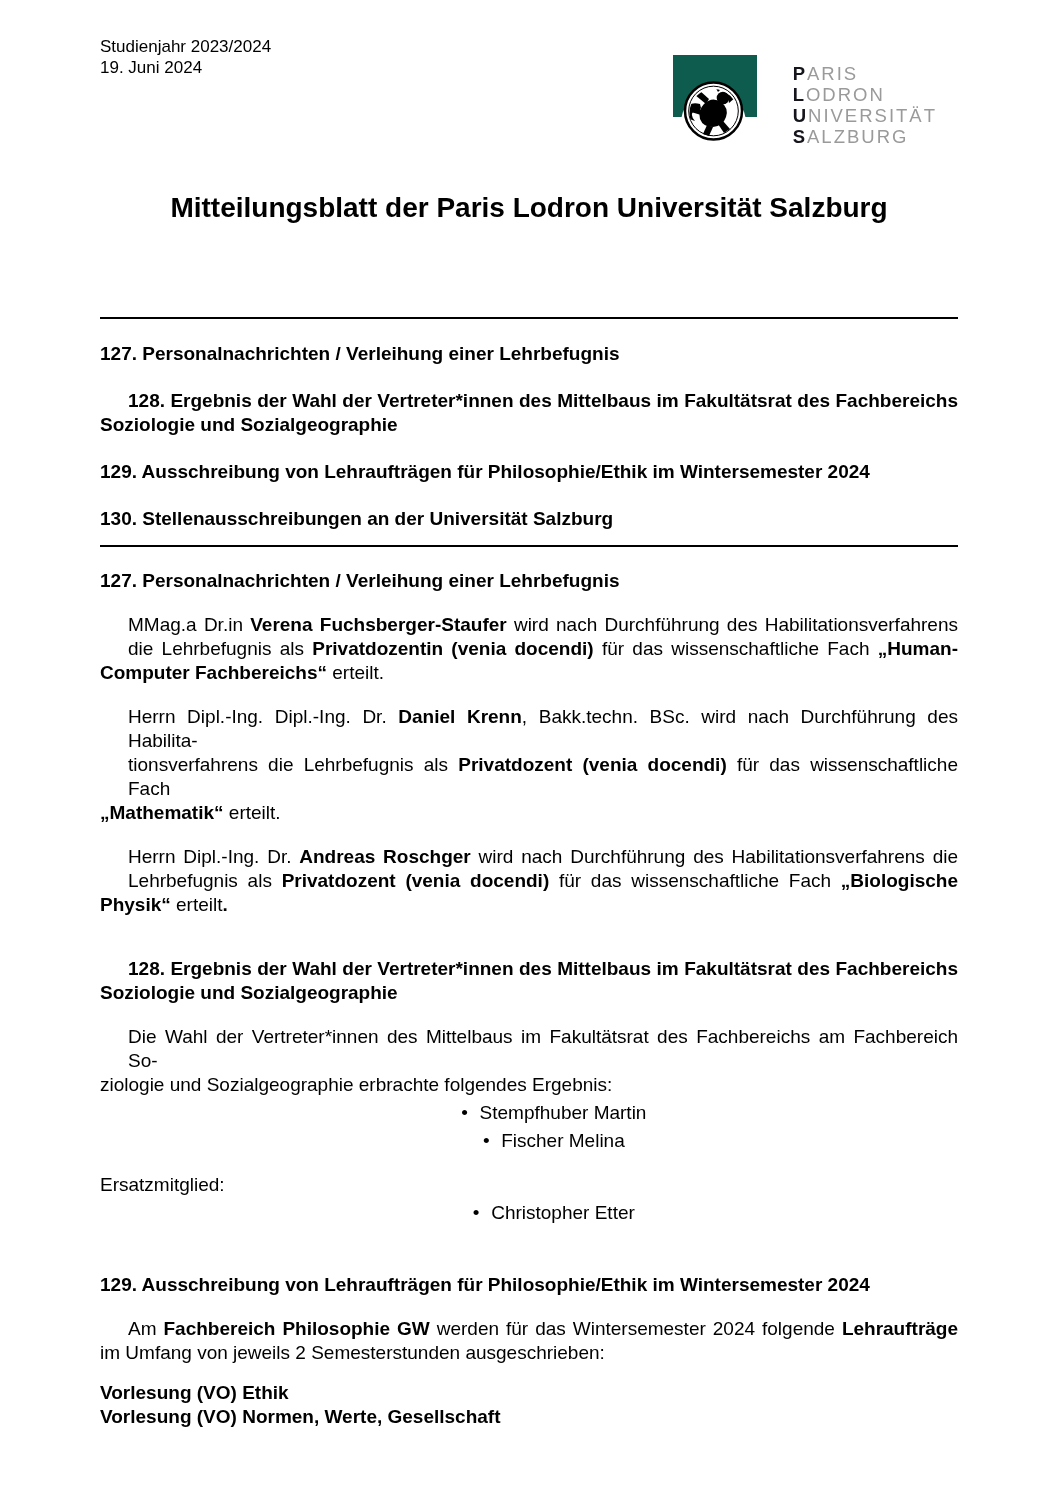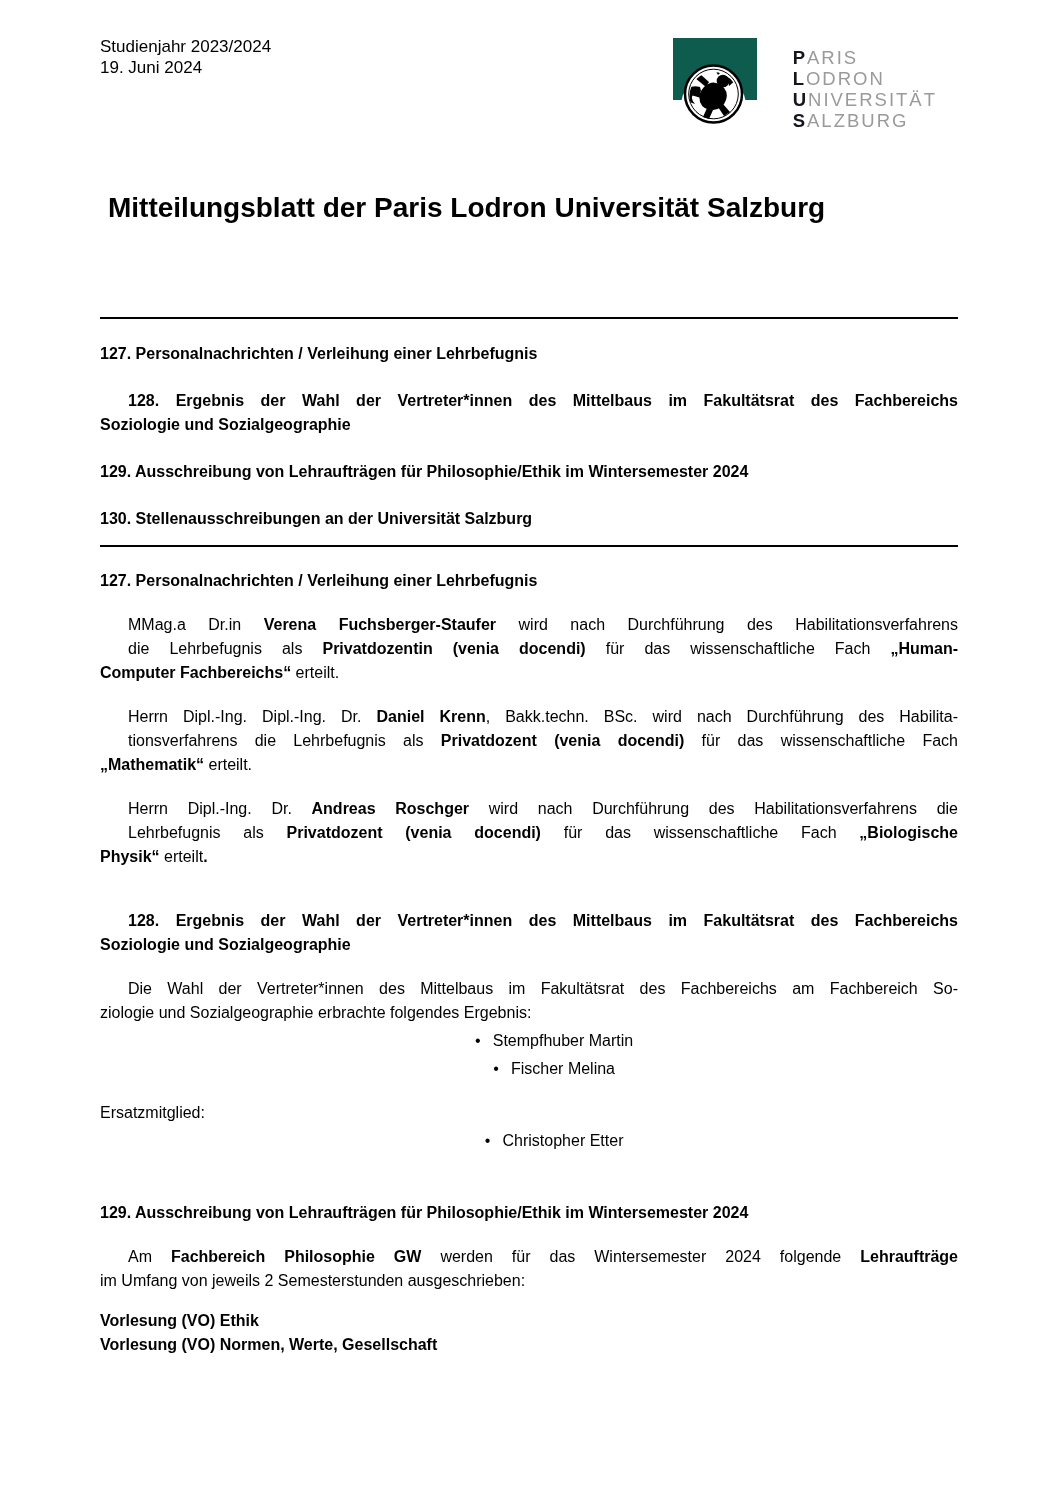--- a/index.html
+++ b/index.html
@@ -10,33 +10,33 @@
     background:#ffffff;
     font-family:"Liberation Sans", sans-serif;
     color:#000;
     overflow:hidden;
   }
   .content { padding:0 100px; }
 
   
   header { position:relative; height:128px; padding-top:36px; box-sizing:content-box; }
   .meta { font-size:17px; line-height:21px; }
-  .logo { position:absolute; top:36px; right:21px; display:flex; align-items:center;gap:25px; }
+  .logo { position:absolute; top:52px; right:21px; display:flex; align-items:flex-end;gap:25px; }
   .logo-text { margin-left:5px; padding-top:11px; font-size:18.5px; line-height:21px; letter-spacing:2px; white-space:nowrap; }
   .logo-text .ini { font-weight:bold; color:#15151d; }
   .logo-text .rest { color:#9a9a9a; }
 
   
-  h1 { font-size:28px; line-height:33px; font-weight:bold; margin:27px 0 0 8px; }
+  h1 { font-size:28px; line-height:33px; font-weight:bold; margin:27px 0 0 0;text-align:center; }
   .rule { border:0; border-top:2px solid #000; margin:0; height:0; }
   .rule-1 { margin-top:93px; }
   .rule-2 { margin-top:14px; }
 
   
-  .rich, .plain, h2, .list-label, li { font-size:16px; line-height:24px; }
+  .rich, .plain, h2, .list-label, li { font-size:19px; line-height:24px; }
   .toc-item { font-weight:bold; margin-top:23px; }
   h2 { font-weight:bold; margin:22px 0 0 0; }
   .para { margin-top:20px; }
   .jline { text-align:justify; text-align-last:justify;margin-left:28px; }
   .b { font-weight:bold; }
   .mt-big { margin-top:40px; }
   .mt-huge { margin-top:48px; }
 
   
   .list-label { margin-top:22px; }

